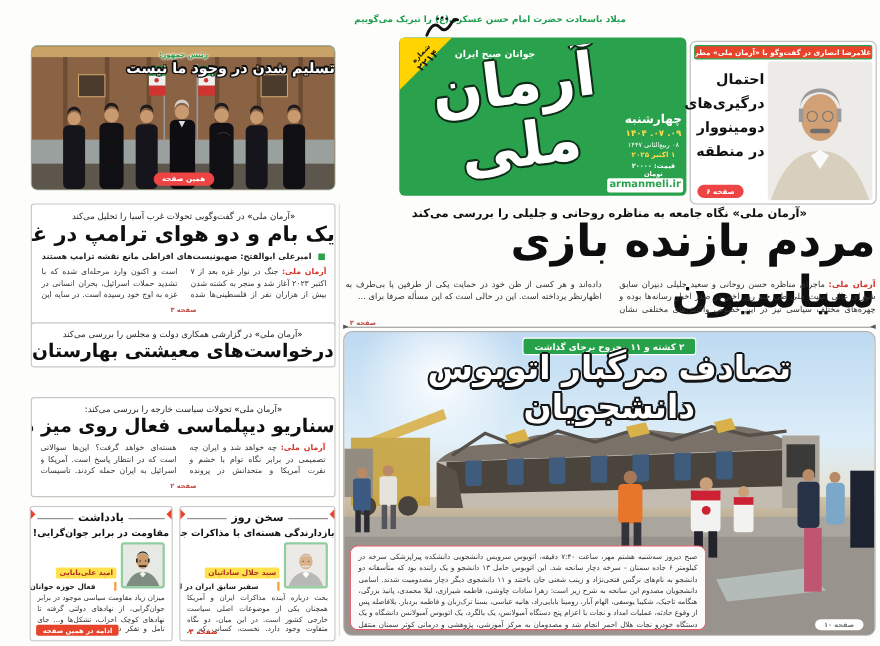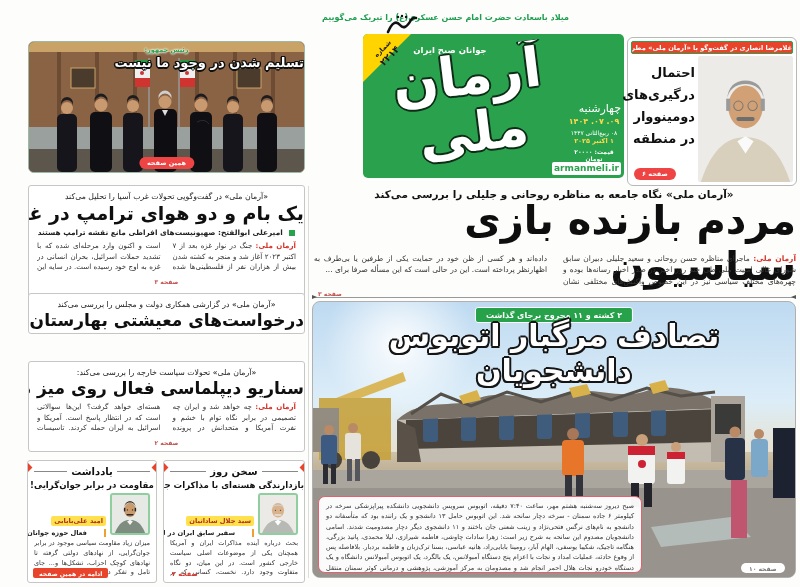--- a/index.html
+++ b/index.html
@@ -22,21 +22,21 @@
              text-align:center;font-size:6.5px;line-height:1.25;color:#1a1a1a;font-weight:bold;}
   .issue-rot b{display:block;font-size:9.5px;}
   .tagline{position:absolute;left:48px;top:11px;width:78px;color:#fff;font-size:8.5px;
            font-weight:bold;text-align:center;}
   .logo{position:absolute;left:-8px;top:14px;width:232px;height:126px;text-align:center;
         font-size:54px;font-weight:bold;color:#fff;transform:rotate(-7deg);line-height:1.05;
         text-shadow:-2px 0 #0d2d17,2px 0 #0d2d17,0 -2px #0d2d17,0 2px #0d2d17,
                     -1px -1px #0d2d17,1px 1px #0d2d17,-1px 1px #0d2d17,1px -1px #0d2d17;
         overflow:hidden;}
   .dateblock{position:absolute;left:204px;top:68px;width:54px;text-align:center;color:#fff;}
-  .weekday{font-size:11px;font-weight:normal;text-align:right;}
+  .weekday{font-size:11px;font-weight:bold;}
   .d-solar{color:#ffd94d;font-size:8px;font-weight:bold;margin-top:2px;direction:ltr;}
   .d-hijri{font-size:6px;margin-top:3px;}
   .d-greg{color:#ffd94d;font-size:6.5px;font-weight:bold;margin-top:1px;}
   .d-price{font-size:6px;margin-top:3px;font-weight:bold;}
   .site{position:absolute;left:189px;top:128px;width:69px;height:13px;background:#fff;
         border-radius:2px;color:#2aa24d;font-weight:bold;font-size:9px;text-align:center;
         line-height:13px;direction:ltr;}
 
   
   .domino{position:absolute;left:627px;top:37px;width:170px;height:149px;border:1px solid #b8b8b8;

